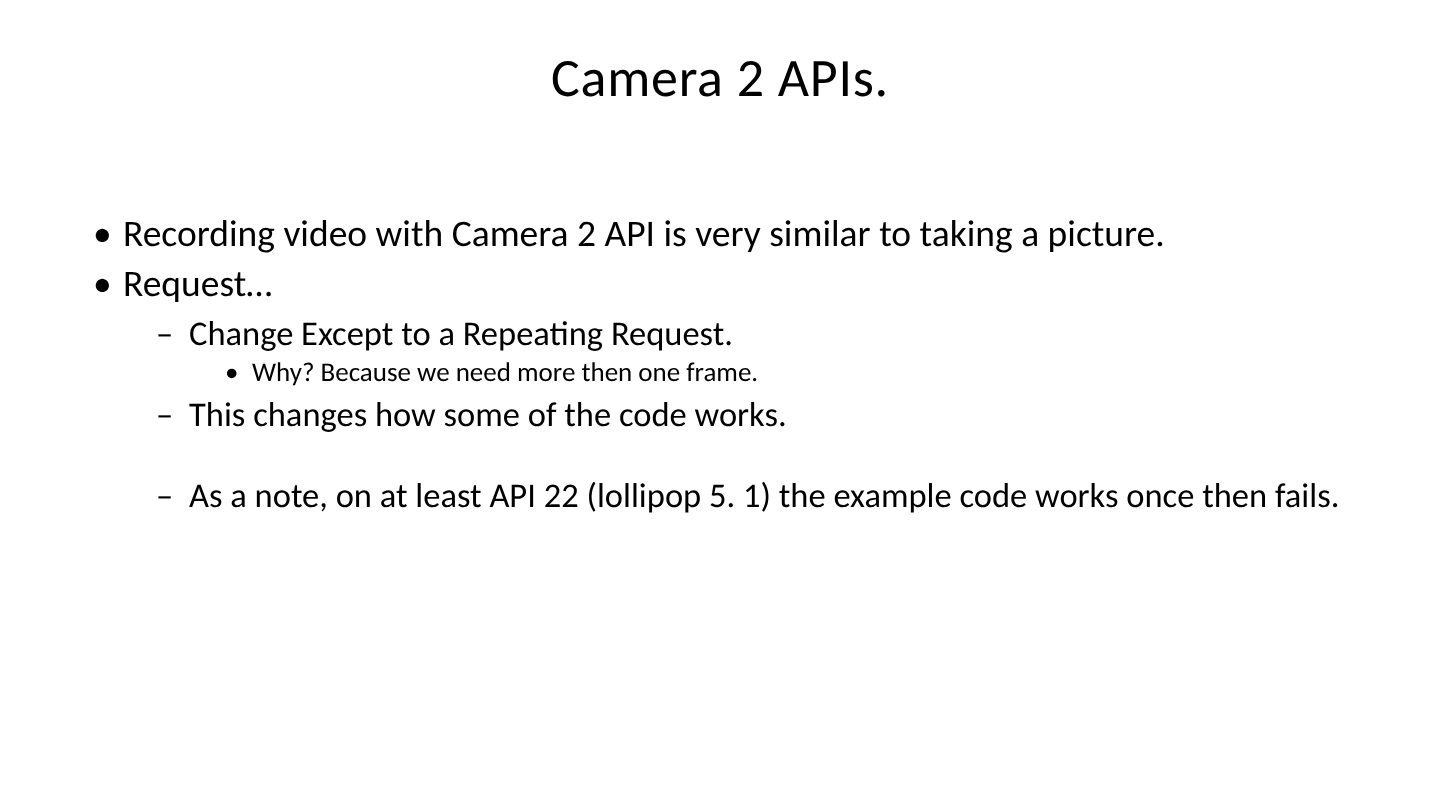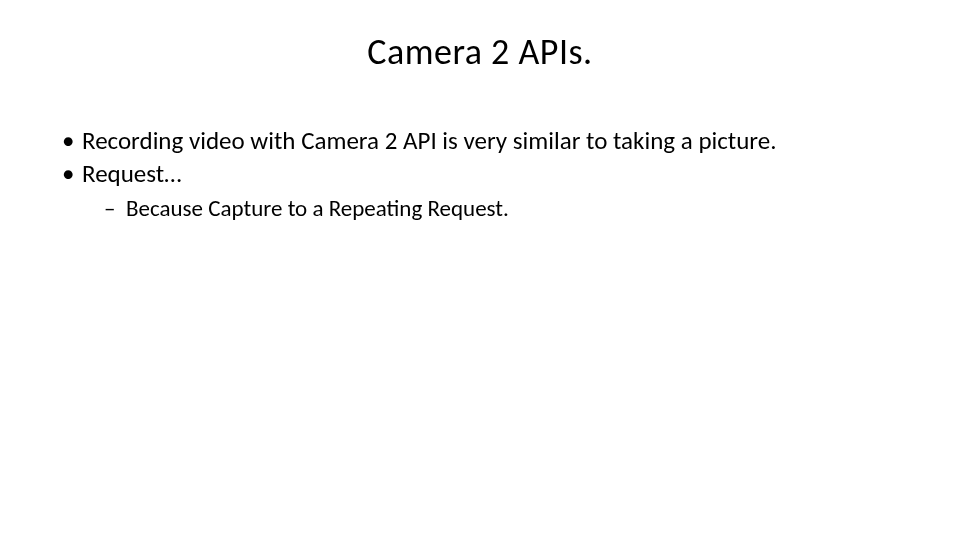--- a/index.html
+++ b/index.html
@@ -23,21 +23,21 @@
     top: 30px;
     left: 0;
     width: 100%;
     text-align: center;
     font-size: 36px;
     font-weight: normal;
     letter-spacing: 0.5px;
   }
   .body {
     position: absolute;
-    top: 125px;
+    top: 140px;
     left: 60px;
     right: 60px;
   }
   ul {
     margin: 0;
     padding: 0;
     list-style: none;
   }
   .lvl1 > li {
     position: relative;
@@ -93,22 +93,27 @@
 <div class="slide">
   <div class="title">Camera 2 APIs.</div>
 
   <div class="body">
     <ul class="lvl1">
       <li>Recording video with Camera 2 API is very similar to taking a picture.</li>
       <li>
         <span>Request…</span>
         <ul class="lvl2">
           <li>
-            <span>Because Capture to a Repeating Request.</span>
+            <span>Change Except to a Repeating Request.</span>
+            <ul class="lvl3">
+              <li>Why?  Because we need more then one frame.</li>
+            </ul>
           </li>
+          <li>This changes how some of the code works.</li>
         </ul>
         <div class="gap"></div>
         <ul class="lvl2">
+          <li>As a note, on at least API 22 (lollipop 5. 1) the example code works once then fails.</li>
         </ul>
       </li>
     </ul>
   </div>
 </div>
 
 </body></html>

